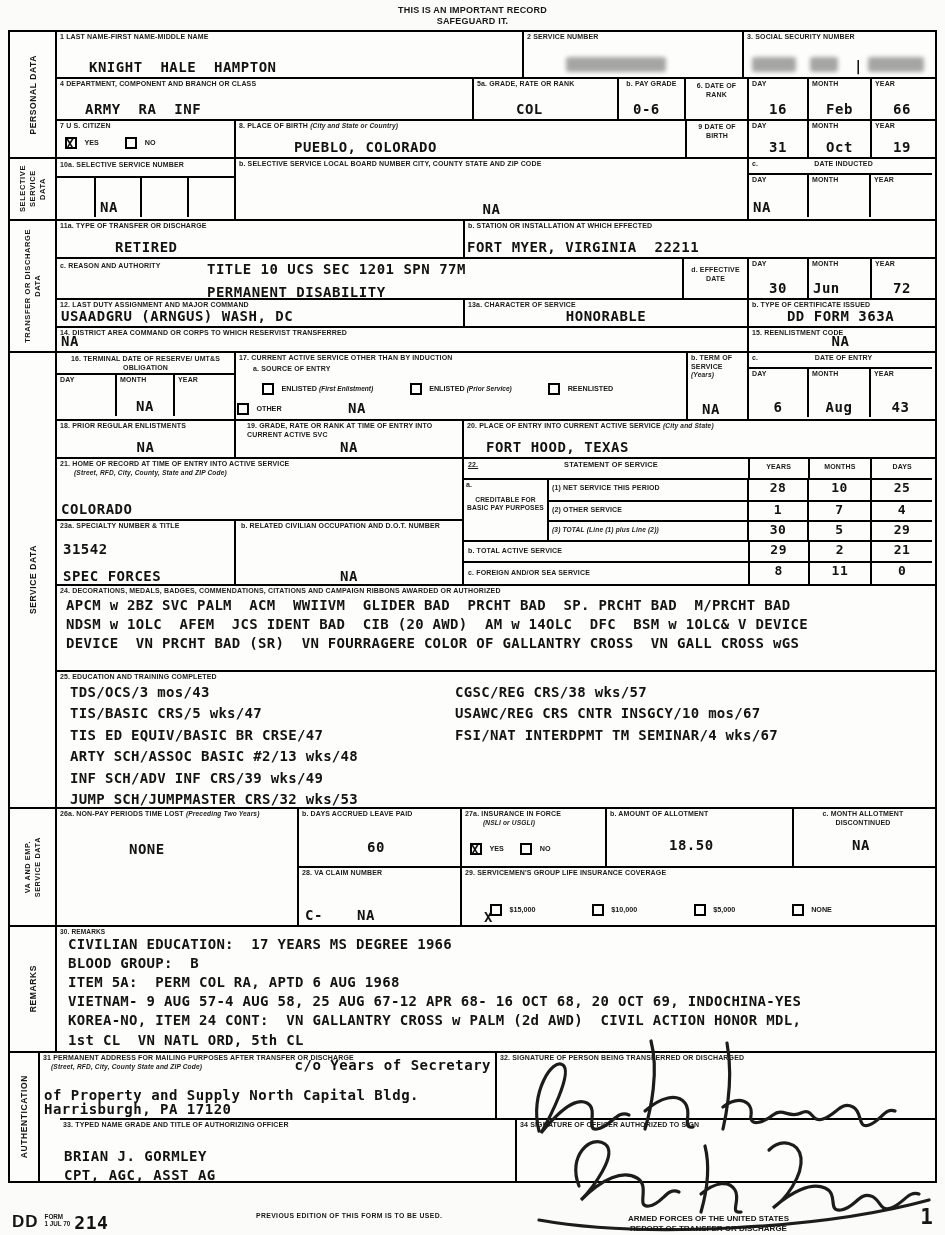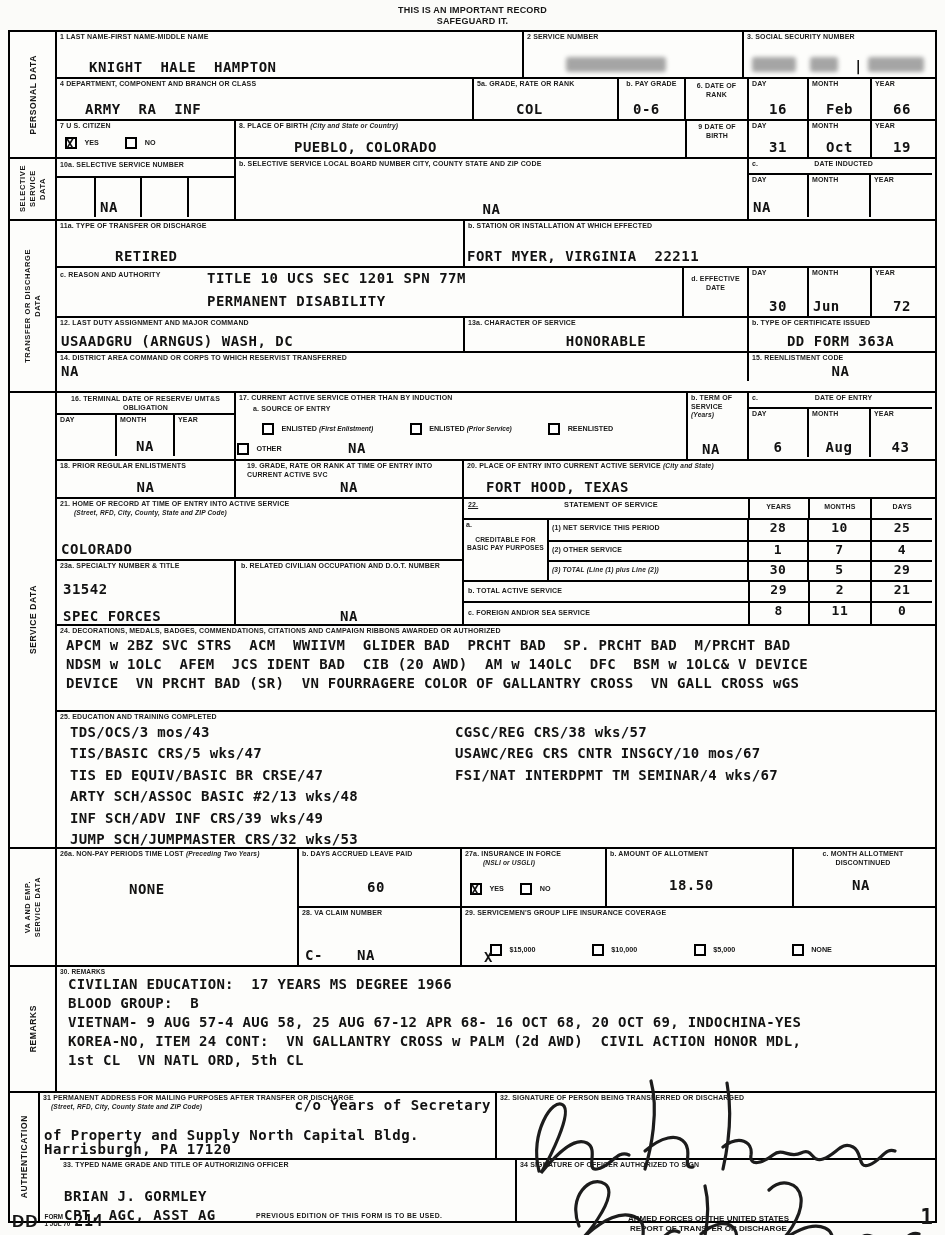--- a/index.html
+++ b/index.html
@@ -187,21 +187,21 @@
               </div>
               <div class="dmycell" style="width:61px;">
                 <div class="lbl">YEAR</div>
               </div>
             </div>
           </div>
         </div>
       </div>
     </div>
 
-    <div class="section" style="height:172px;">
+    <div class="section" style="height:132px;">
       <div class="strip">
         <div class="striplbl" style="font-size:7.5px;">TRANSFER OR DISCHARGE
 DATA</div>
       </div>
       <div class="content">
         <div class="row" style="height:45px;">
           <div class="cell first" style="width:406px;">
             <div class="lbl">11a. TYPE OF TRANSFER OR DISCHARGE</div>
             <div class="v vbot" style="left:58px;">RETIRED</div>
           </div>
@@ -402,21 +402,21 @@
               <div class="v sm" style="width:60px; border-left:2px solid #000; text-align:center;">8</div>
               <div class="v sm" style="width:63px; border-left:2px solid #000; text-align:center;">11</div>
               <div class="v sm" style="width:62px; border-left:2px solid #000; text-align:center;">0</div>
             </div>
           </div>
         </div>
         <div class="row" style="height:86px;">
           <div class="cell first" style="width:875px;">
             <div class="lbl">24. DECORATIONS, MEDALS, BADGES, COMMENDATIONS, CITATIONS AND CAMPAIGN RIBBONS AWARDED OR AUTHORIZED</div>
             <div class="mono-lines" style="padding-left:6px; line-height:19px;">
-              <div>APCM w 2BZ SVC STRS  ACM  WWIIVM  GLIDER BAD  PRCHT BAD  SP. PRCHT BAD  M/PRCHT BAD</div>
+              <div>APCM w 2BZ SVC PALM  ACM  WWIIVM  GLIDER BAD  PRCHT BAD  SP. PRCHT BAD  M/PRCHT BAD</div>
               <div>NDSM w 1OLC  AFEM  JCS IDENT BAD  CIB (20 AWD)  AM w 14OLC  DFC  BSM w 1OLC&amp; V DEVICE</div>
               <div>DEVICE  VN PRCHT BAD (SR)  VN FOURRAGERE COLOR OF GALLANTRY CROSS  VN GALL CROSS wGS</div>
             </div>
           </div>
         </div>
         <div class="row" style="height:137px;">
           <div class="cell first" style="width:875px;">
             <div class="lbl">25. EDUCATION AND TRAINING COMPLETED</div>
             <div style="display:flex;">
               <div class="mono-lines" style="width:395px; padding-left:10px; line-height:21.5px;">
@@ -499,20 +499,21 @@
     <div class="section" style="height:126px;">
       <div class="strip">
         <div class="striplbl">REMARKS</div>
       </div>
       <div class="content">
         <div class="cell first" style="width:875px; height:126px; border-left:none;">
           <div class="lbl" style="font-size:6.5px;">30. REMARKS</div>
           <div class="mono-lines" style="padding-left:8px; line-height:19.2px; margin-top:-2px;">
             <div>CIVILIAN EDUCATION:  17 YEARS MS DEGREE 1966</div>
             <div>BLOOD GROUP:  B</div>
+            <div>ITEM 5A:  PERM COL RA, APTD 6 AUG 1968</div>
             <div>VIETNAM- 9 AUG 57-4 AUG 58, 25 AUG 67-12 APR 68- 16 OCT 68, 20 OCT 69, INDOCHINA-YES</div>
             <div>KOREA-NO, ITEM 24 CONT:  VN GALLANTRY CROSS w PALM (2d AWD)  CIVIL ACTION HONOR MDL,</div>
             <div>1st CL  VN NATL ORD, 5th CL</div>
           </div>
         </div>
       </div>
     </div>
 
     <div class="section" style="height:130px;">
       <div class="strip">
@@ -556,21 +557,21 @@
 
   </div>
 
   <div class="footer">
     <div style="position:absolute; left:4px; top:0; display:flex; align-items:flex-start;">
       <span style="font-size:17px; font-weight:700; letter-spacing:1px;">DD</span>
       <span style="display:inline-block; margin:1px 4px 0 6px; text-align:left;">
         <span style="display:block; font-size:6.3px; font-weight:700;">FORM</span>
         <span style="display:block; font-size:6.3px; font-weight:700;">1 JUL 70</span>
       </span>
-      <span class="v" style="font-size:15px;">214</span>
+      <span class="v" style="font-size:18px;">214</span>
     </div>
     <div style="position:absolute; left:248px; top:0; font-size:6.8px; font-weight:700; letter-spacing:.4px;">PREVIOUS EDITION OF THIS FORM IS TO BE USED.</div>
     <div style="position:absolute; left:620px; top:2px; text-align:center; font-size:8px; font-weight:700; line-height:10px;">
       <div>ARMED FORCES OF THE UNITED STATES</div>
       <div>REPORT OF TRANSFER OR DISCHARGE</div>
     </div>
   </div>
   <div class="pageno">1</div>
 
 </div>

